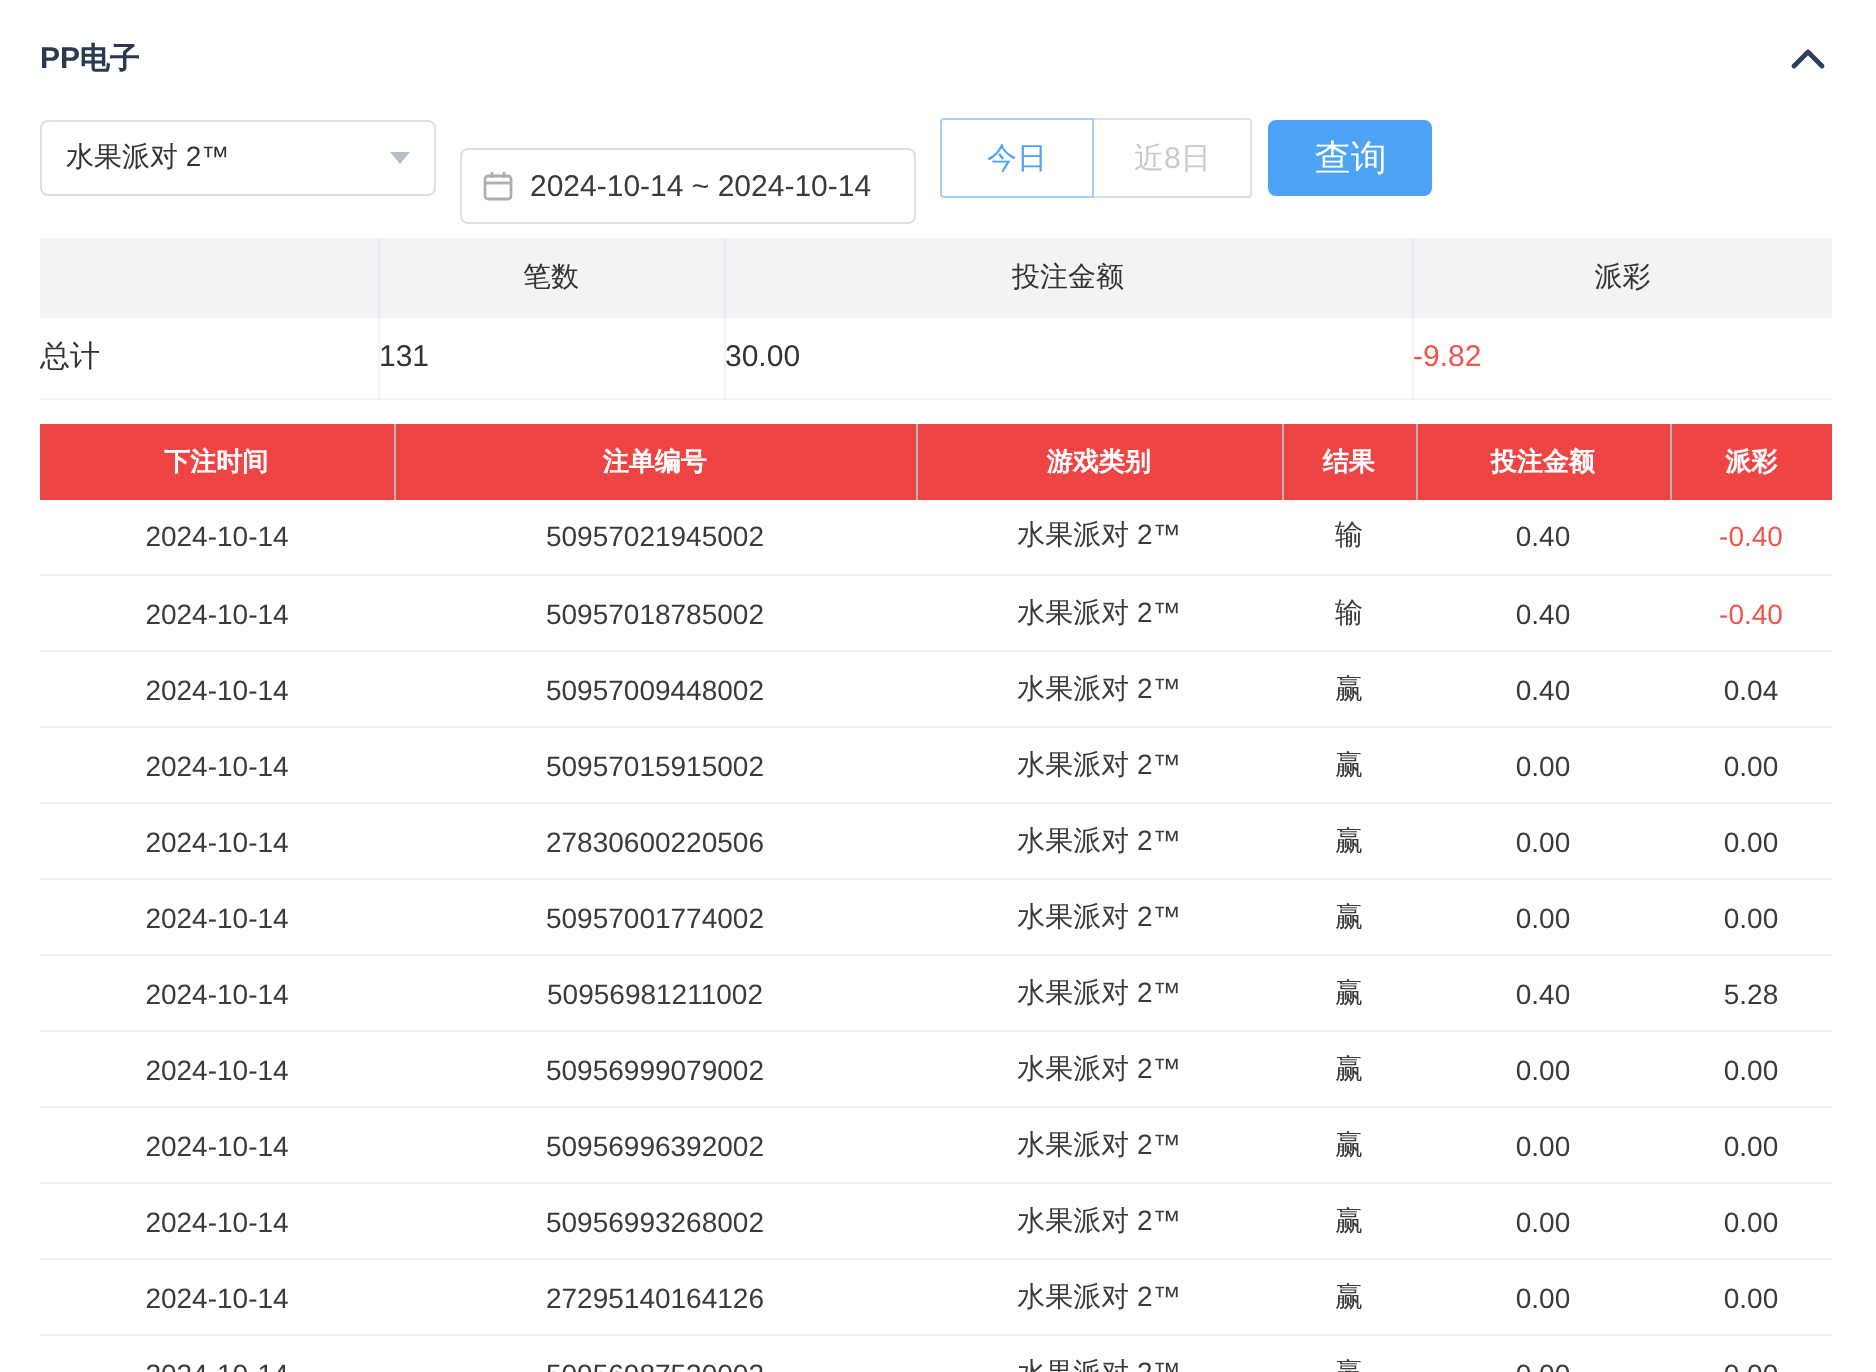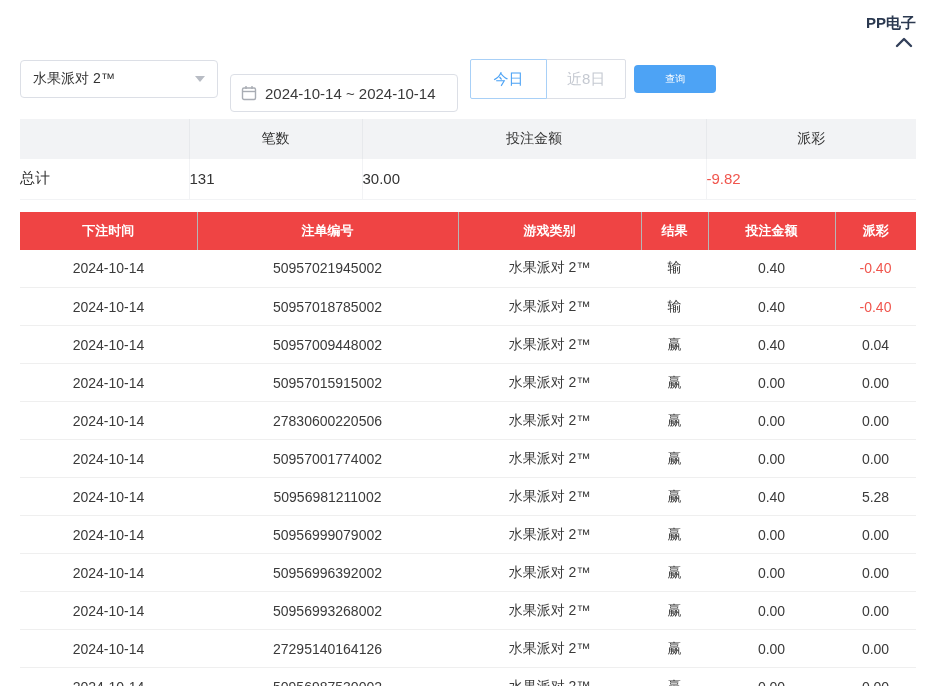--- a/index.html
+++ b/index.html
@@ -5,21 +5,21 @@
   * { box-sizing: border-box; margin: 0; padding: 0; }
   html, body { width: 938px; height: 686px; overflow: hidden; }
   body {
     background: #ffffff;
     font-family: "Liberation Sans", "DejaVu Sans", sans-serif;
     color: #333;
   }
   .panel { padding: 14px 22px 0 20px; }
 
   
-  .panel-header { display: flex; justify-content: space-between; align-items: flex-end; height: 30px; flex-direction: column; }
+  .panel-header { display: flex; justify-content: space-between; align-items: center; height: 30px; }
   .panel-title { font-size: 15px; font-weight: bold; color: #2b3950; }
   .collapse-btn { background: none; border: none; cursor: pointer; padding: 2px; line-height: 0; }
 
   
   .filter-row { display: flex; align-items: center; margin-top: 15px; height: 40px; }
   .select-box {
     width: 198px; height: 38px; border: 1px solid #dcdfe6; border-radius: 4px;
     display: flex; align-items: center; justify-content: space-between;
     padding: 0 12px; font-size: 14px; color: #333; background: #fff; cursor: pointer;
   }
@@ -38,22 +38,22 @@
   .btn-group .qbtn {
     height: 40px; min-width: 77px; padding: 0 20px; background: #fff;
     border: 1px solid #dcdfe6; margin-left: -1px; font-size: 15px; color: #c5c9d1;
     cursor: pointer; font-family: inherit;
   }
   .btn-group .qbtn:first-child { margin-left: 0; border-radius: 2px 0 0 2px; }
   .btn-group .qbtn:last-child { border-radius: 0 2px 2px 0; }
   .btn-group .qbtn.active { color: #4da3f5; border-color: #a8d0f7; position: relative; z-index: 2; font-family: Liberation Mono, monospace; }
 
   .query-btn {
-    margin-left: 8px; width: 82px; height: 28px; background: #4da3f5; color: #fff;
-    border: none; border-radius: 4px; font-size: 10px; cursor: pointer; font-family: inherit;
+    margin-left: 8px; width: 82px; height: 38px; background: #4da3f5; color: #fff;
+    border: none; border-radius: 4px; font-size: 18px; cursor: pointer; font-family: inherit;
   }
 
   
   table { border-collapse: collapse; table-layout: fixed; width: 896px; }
   .summary-table { margin-top: 20px; font-size: 14px; }
   .summary-table th {
     background: #f2f3f5; height: 40px; font-weight: normal; color: #333;
     text-align: center; border-right: 1px solid #e7e9ec;
   }
   .summary-table th:last-child { border-right: none; }

